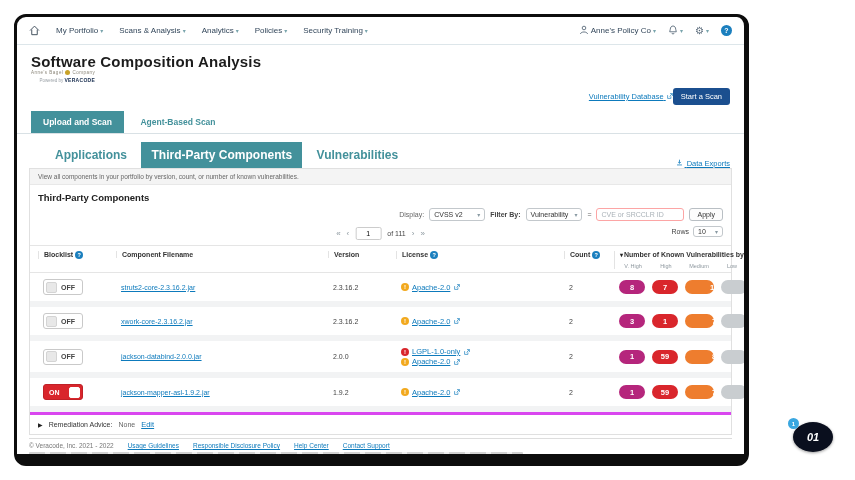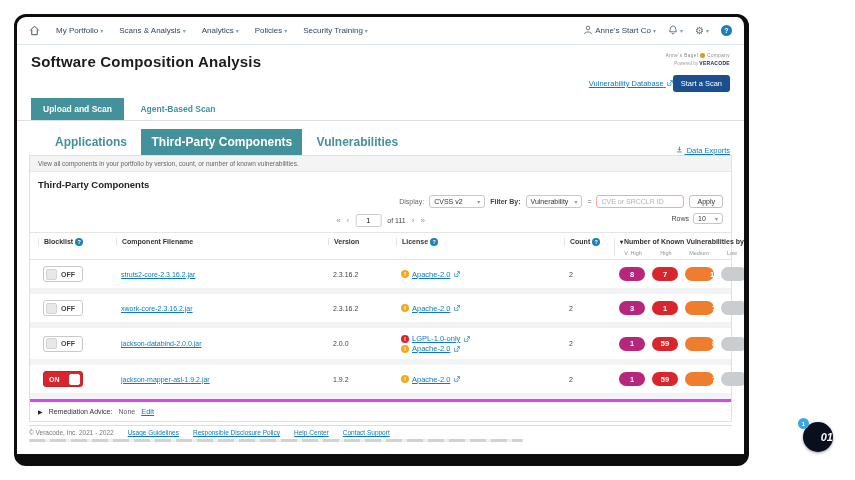--- a/index.html
+++ b/index.html
@@ -14,21 +14,21 @@
   .nav-left { display:flex; align-items:center; gap:16px; flex:1; }
   .nav-item { font-size:8px; color:#33475b; cursor:pointer; display:flex; align-items:center; gap:2px; }
   .caret { font-size:6px; color:#7aa5ad; }
   .nav-right { display:flex; align-items:center; gap:12px; }
   .icon-svg { display:inline-block; vertical-align:middle; }
   .help-dot { width:11px; height:11px; border-radius:50%; background:#1b7fbe; color:#fff; font-size:7px; font-weight:bold;
               display:flex; align-items:center; justify-content:center; }
   .gear { font-size:10px; color:#5a6b7b; line-height:1; }
 
   
-  .header-row { display:flex; justify-content:space-between; align-items:flex-start; padding:8px 14px 0; }
+  .header-row { display:flex; justify-content:space-between; align-items:flex-start; padding:8px 14px 0;flex-direction:column; }
   .page-title { font-size:15px; font-weight:bold; color:#1c1c1c; letter-spacing:.2px; }
   .brand { text-align:right; }
   .brand-l1 { font-size:4.5px; color:#8a8578; letter-spacing:.5px; display:flex; align-items:center; gap:2px; justify-content:flex-end; }
   .gold-dot { width:5px; height:5px; border-radius:50%; background:#c9a227; display:inline-block; }
   .brand-l2 { font-size:4.5px; color:#9aa0a6; margin-top:2px; }
   .brand-l2 b { color:#13294b; font-size:5px; letter-spacing:.3px; }
   .actions-row { display:flex; justify-content:flex-end; align-items:center; gap:0; padding:5px 14px 0; }
   .link { color:#0d7abc; font-size:7.5px; text-decoration:underline; cursor:pointer; }
   .btn-primary { background:#1b4f8f; color:#fff; font-size:7.5px; padding:4px 8px; border-radius:3px; border:none; cursor:pointer; }
 
@@ -99,22 +99,22 @@
   .remed .none { color:#666; }
 
   
   .footer { margin:3px 12px 0; border-top:1px solid #ddd; padding-top:3px; display:flex; align-items:center; gap:14px;
             font-size:6.5px; color:#777; }
   .footer .link { font-size:6.5px; }
   .fineprint { height:3px; width:68%; margin:3px 0 0 12px; border-radius:1px;
                background:repeating-linear-gradient(90deg,#d2d2d2 0 16px, #efefef 16px 21px); }
 
   
-  .bubble { position:absolute; right:22px; bottom:28px; width:30px; height:30px; border-radius:50%; background:#0a0f1e;
-            color:#fff; display:flex; align-items:center; justify-content:flex-end; font-size:11px; font-weight:bold;
+  .bubble { position:absolute; right:22px; bottom:28px; width:40px; height:30px; border-radius:50%; background:#0a0f1e;
+            color:#fff; display:flex; align-items:center; justify-content:center; font-size:11px; font-weight:bold;
             font-style:italic; z-index:30; cursor:pointer; box-shadow:0 1px 3px rgba(0,0,0,.4); }
   .bubble-badge { position:absolute; top:-4px; left:-5px; width:11px; height:11px; border-radius:50%; background:#3aa7e0;
                   color:#fff; font-size:6px; font-weight:bold; font-style:normal; display:flex; align-items:center; justify-content:center; }
 </style>
 </head>
 <body>
 
 <div class="frame">
 
   <div class="nav">
@@ -146,21 +146,21 @@
         </span>
     </div>
     <div class="nav-right">
       <span class="nav-item">
         <span class="icon-svg">
           <svg width="10" height="10" viewBox="0 0 10 10">
               <circle cx="5" cy="3" r="1.8" fill="none" stroke="#5a6b7b" stroke-width="0.9"></circle>
               <path d="M1.5 9 C1.5 6.3 8.5 6.3 8.5 9" fill="none" stroke="#5a6b7b" stroke-width="0.9"></path>
             </svg>
         </span>
-        <span>Anne's Start Co</span>
+        <span>Anne's Policy Co</span>
           <span class="caret">▾</span>
       </span>
       <span class="nav-item">
         <span class="icon-svg">
           <svg width="10" height="10" viewBox="0 0 10 10">
               <path d="M5 1 C3.2 1 2.4 2.5 2.3 4.2 L1.7 6.8 H8.3 L7.7 4.2 C7.6 2.5 6.8 1 5 1 Z" fill="none" stroke="#5a6b7b" stroke-width="0.9"></path>
               <path d="M4 8 a1 1 0 0 0 2 0" fill="none" stroke="#5a6b7b" stroke-width="0.9"></path>
             </svg>
         </span>
           <span class="caret">▾</span>

